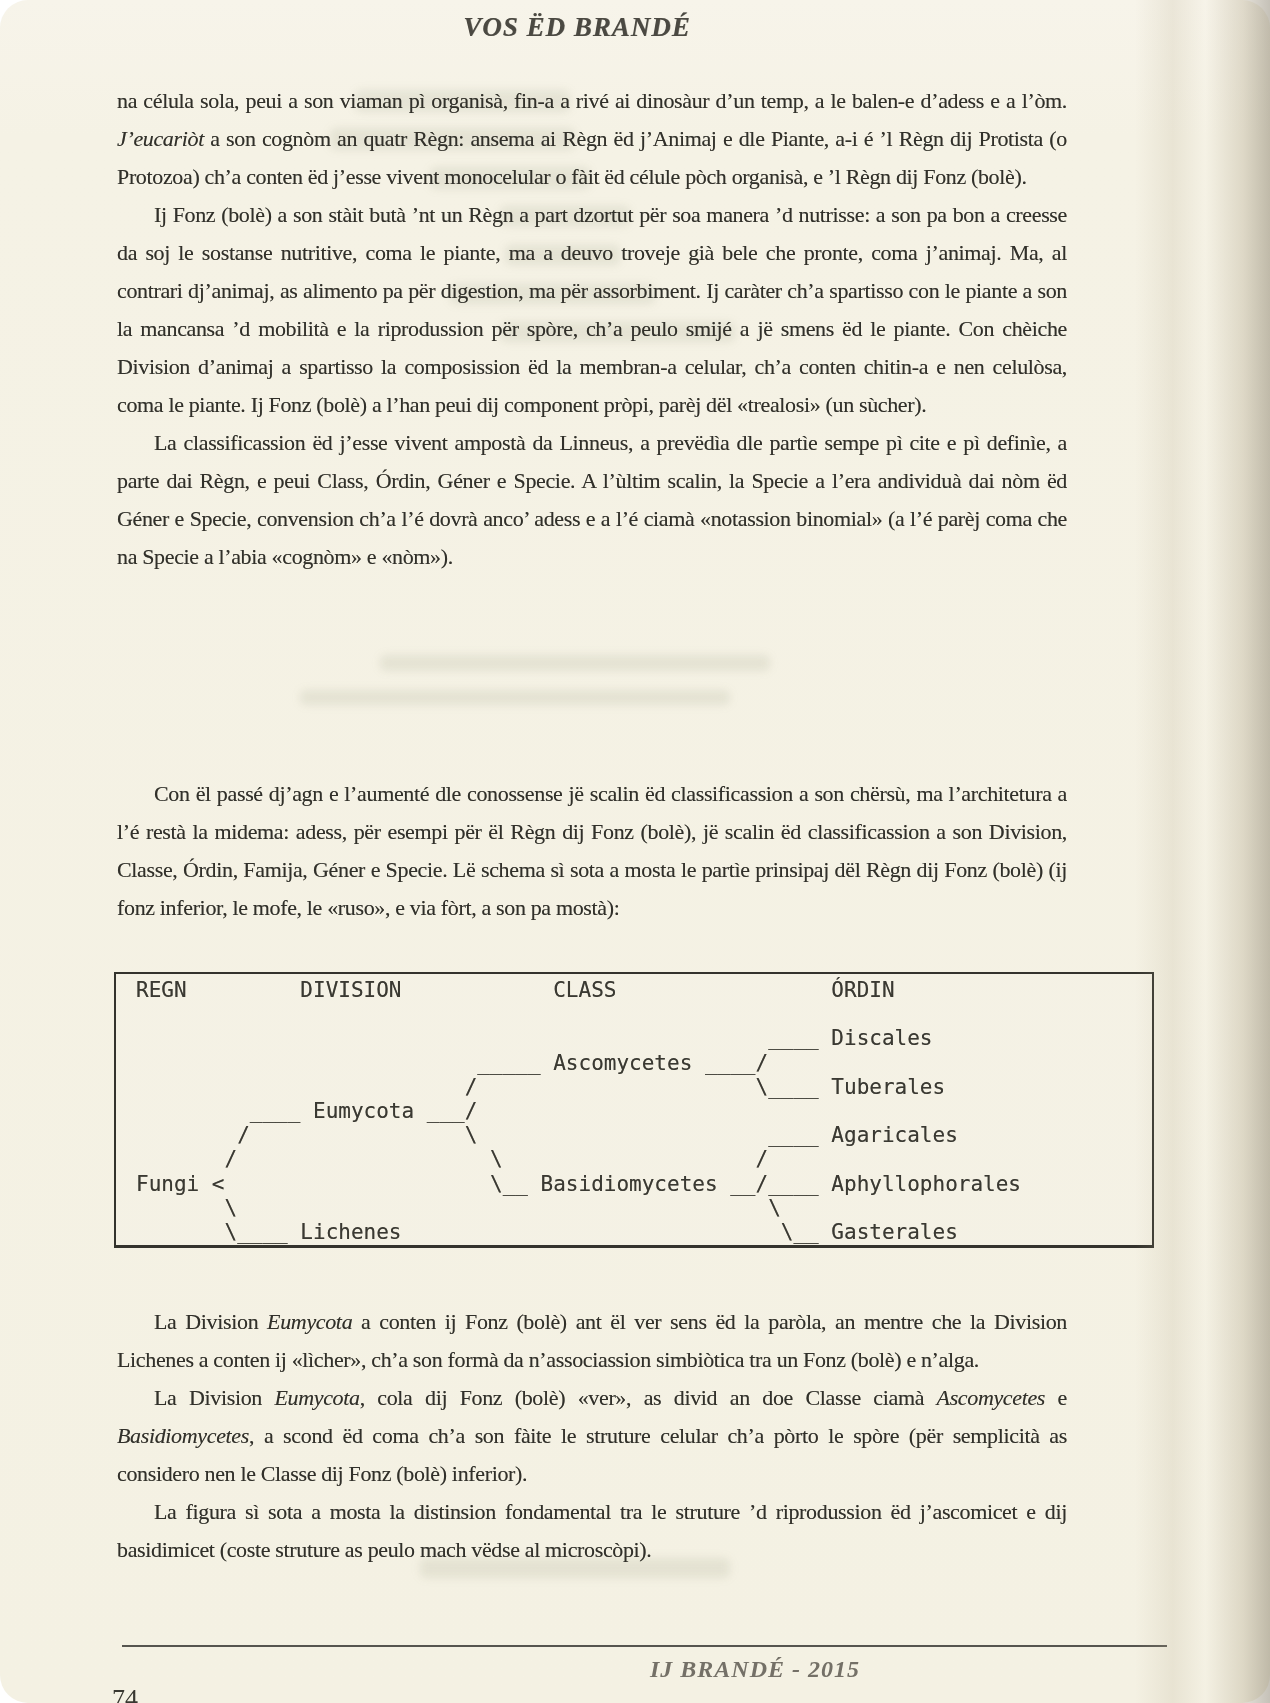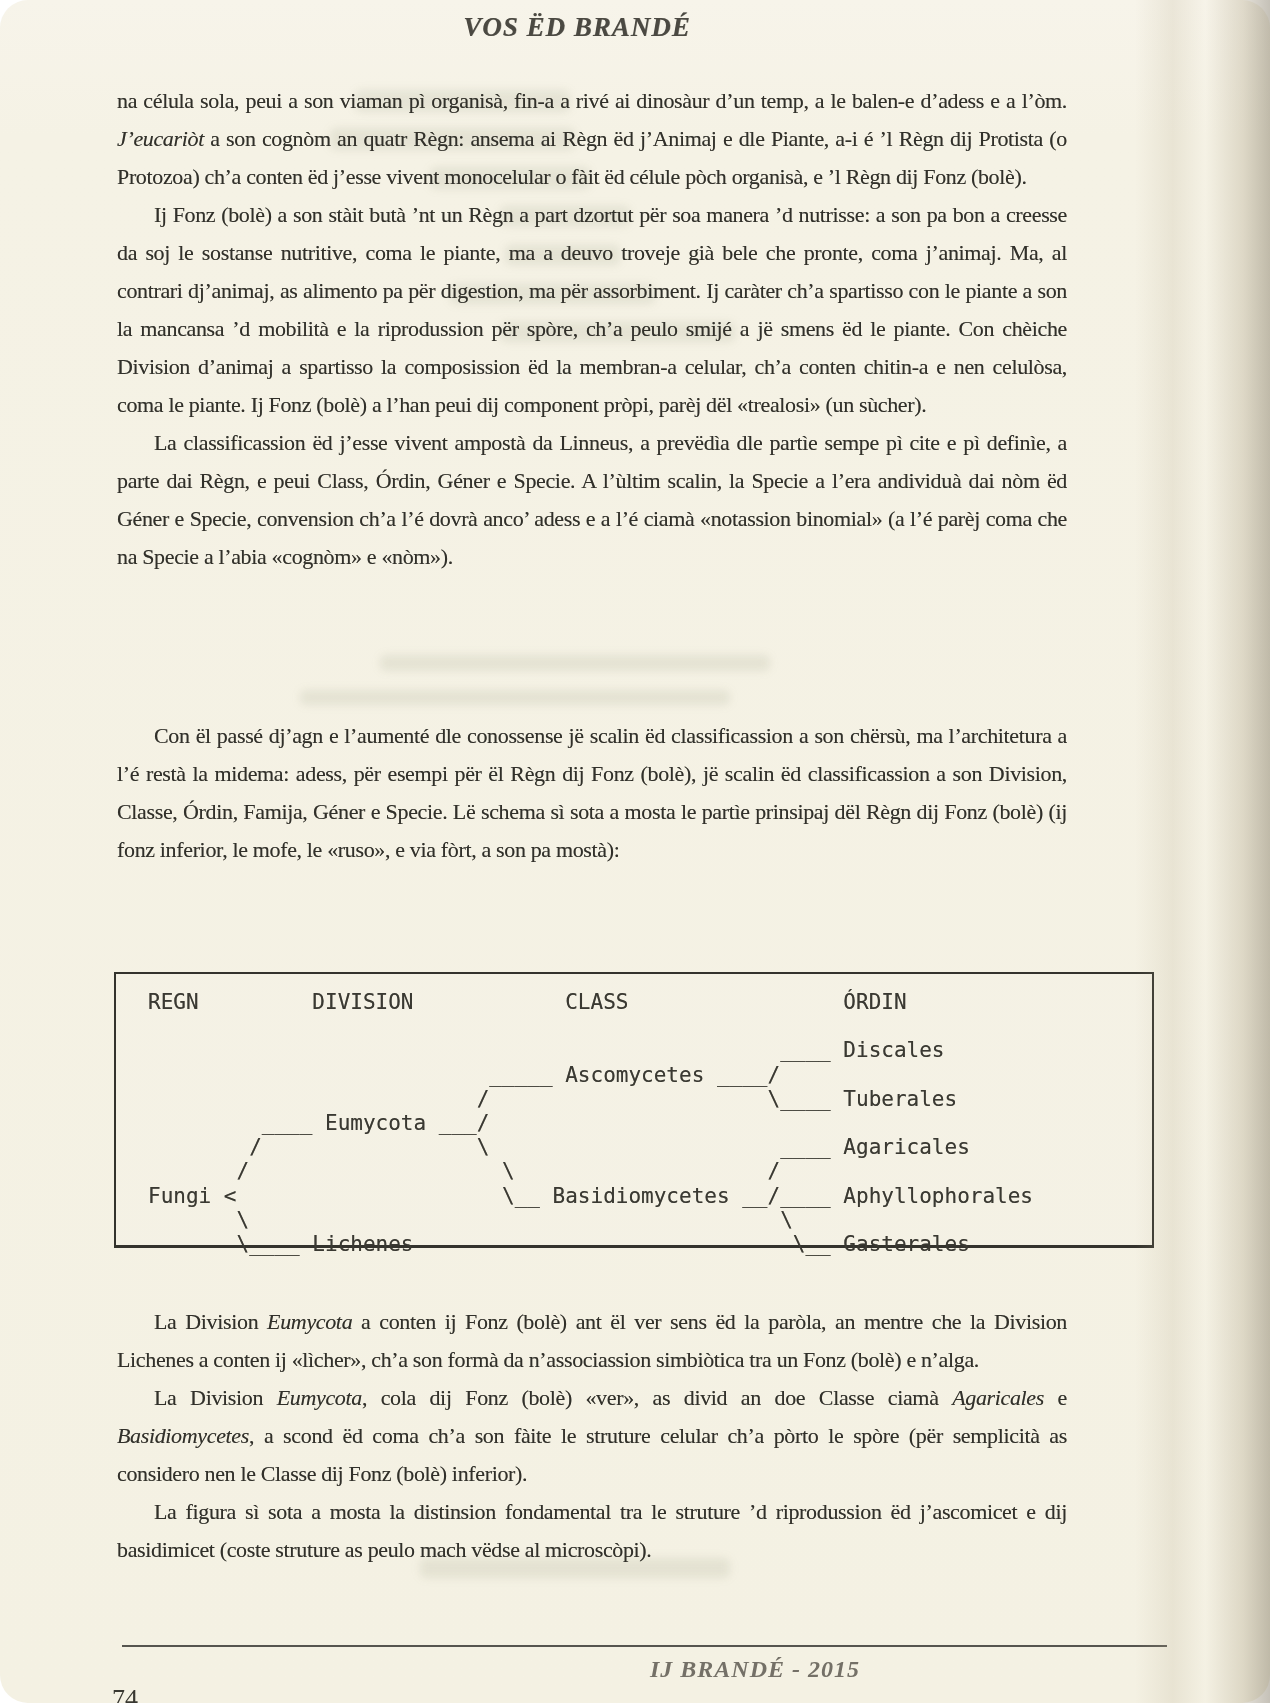--- a/index.html
+++ b/index.html
@@ -21,29 +21,29 @@
   .page-header { position:absolute; top:12px; left:117px; width:920px;
     text-align:center; font-style:italic; font-weight:600;
     font-size:27px; letter-spacing:1px; color:#4b4942;
     text-shadow:0.6px 0 0.6px rgba(75,73,66,0.55); filter:blur(0.3px); }
 
   .tb { position:absolute; left:117px; width:950px;
         font-size:22px; line-height:38px; letter-spacing:-0.35px;
         text-align:justify; color:#31302a;
         text-shadow:0 0 0.5px rgba(49,48,42,0.45); }
   .tb1 { top:82px; }
-  .tb2 { top:717px; }
+  .tb2 { top:775px; }
   .tb3 { top:1303px; }
   .tb p { margin:0; }
   .tb p.ind { text-indent:37px; }
 
   .diagram-box { position:absolute; left:114px; top:972px; width:1040px; height:276px;
     border:2px solid #34332d; box-sizing:border-box;
     border-bottom-width:3px; background:rgba(255,255,255,0.05); }
-  .diagram-box pre { margin:12px; padding:4px 8px 4px 20px;
+  .diagram-box pre { margin:0; padding:4px 8px 4px 20px;
     font-family:"DejaVu Sans Mono",monospace;
     font-size:21px; line-height:24.2px; color:#3a3932;
     text-shadow:0 0 0.4px rgba(58,57,50,0.5); }
 
   .footer-rule { position:absolute; left:122px; top:1645px; width:1045px; height:2px;
     background:#45443e; opacity:0.9; }
   .page-number { position:absolute; left:112px; top:1684px;
     font-size:26px; color:#393831; }
   .footer-imprint { position:absolute; left:590px; top:1656px; width:330px;
     text-align:center; font-size:24px; font-weight:bold; font-style:italic;
@@ -90,21 +90,21 @@
          ____ Eumycota ___/
         /                 \                       ____ Agaricales
        /                    \                    /
 Fungi &lt;                     \__ Basidiomycetes __/____ Aphyllophorales
        \                                          \
        \____ Lichenes                              \__ Gasterales</pre>
   </div>
 
   <div class="tb tb3">
       <p class="ind"><span>La Division </span><i>Eumycota</i><span> a conten ij Fonz (bolè) ant ël ver sens ëd la paròla, an mentre che la Division Lichenes a conten ij «lìcher», ch’a son formà da n’associassion simbiòtica tra un Fonz (bolè) e n’alga.</span></p>
-      <p class="ind"><span>La Division </span><i>Eumycota</i><span>, cola dij Fonz (bolè) «ver», as divid an doe Classe ciamà </span><i>Agaricales</i><span> e </span><i>Basidiomycetes</i><span>, a scond ëd coma ch’a son fàite le struture celular ch’a pòrto le spòre (për semplicità as considero nen le Classe dij Fonz (bolè) inferior).</span></p>
+      <p class="ind"><span>La Division </span><i>Eumycota</i><span>, cola dij Fonz (bolè) «ver», as divid an doe Classe ciamà </span><i>Ascomycetes</i><span> e </span><i>Basidiomycetes</i><span>, a scond ëd coma ch’a son fàite le struture celular ch’a pòrto le spòre (për semplicità as considero nen le Classe dij Fonz (bolè) inferior).</span></p>
       <p class="ind"><span>La figura sì sota a mosta la distinsion fondamental tra le struture ’d riprodussion ëd j’ascomicet e dij basidimicet (coste struture as peulo mach vëdse al microscòpi).</span></p>
     </div>
 
   <div class="footer-rule"></div>
   <div class="page-number">74</div>
   <div class="footer-imprint">IJ BRANDÉ - 2015</div>
 
   <div class="edge-shadow"></div>
 </div>
 

